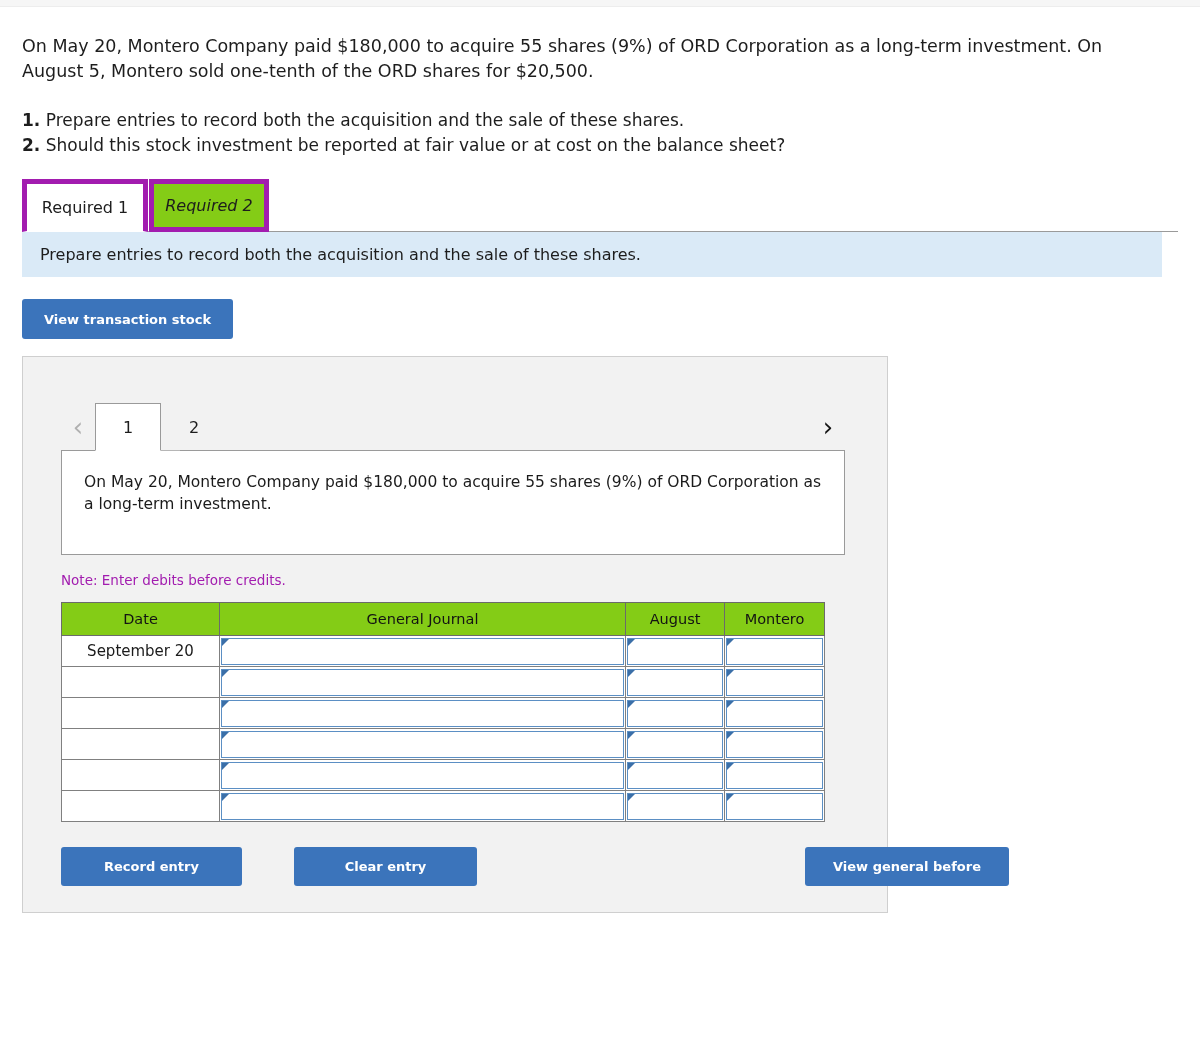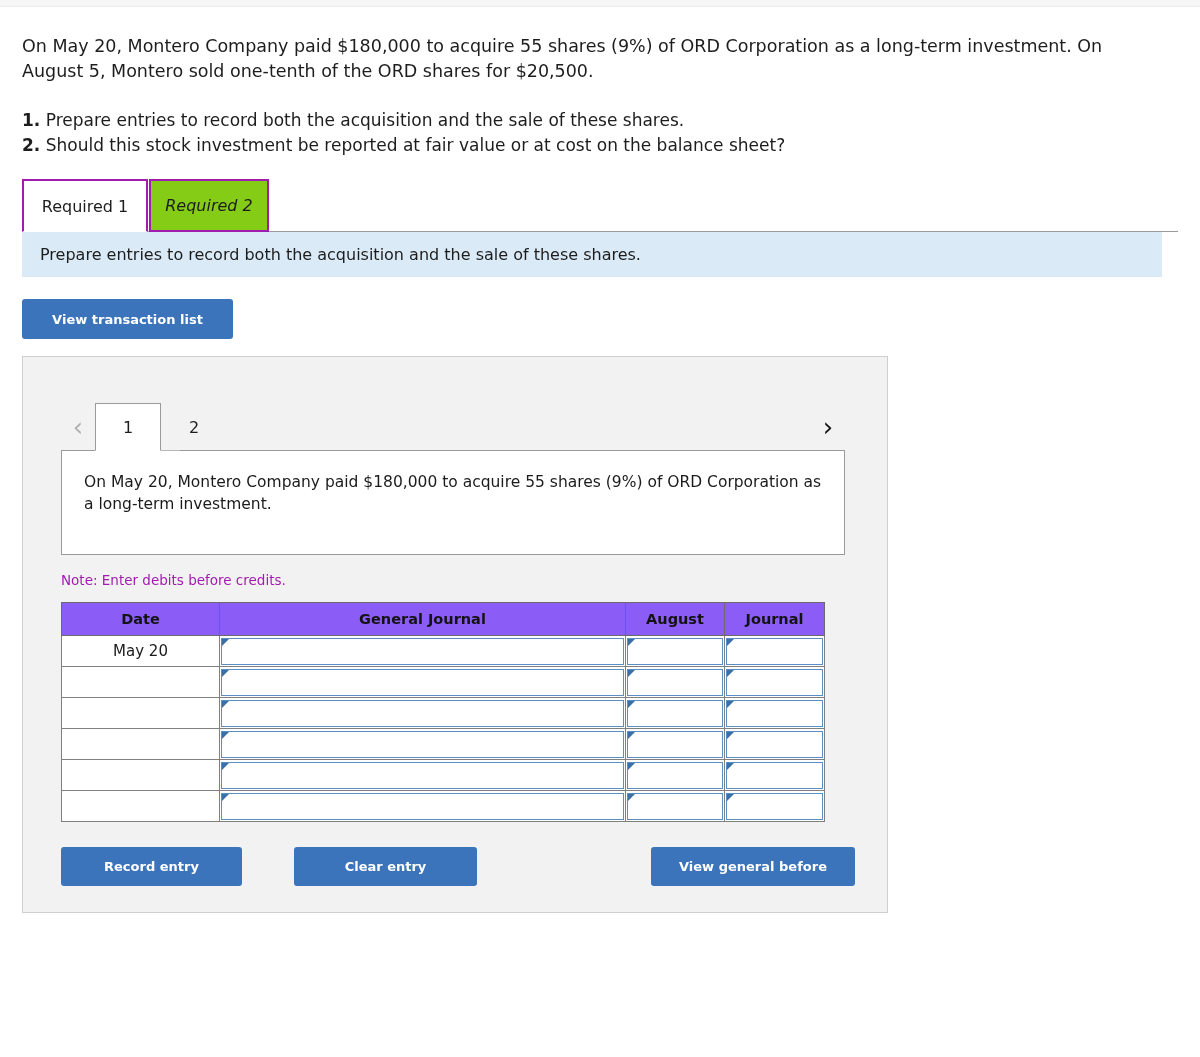--- a/index.html
+++ b/index.html
@@ -66,21 +66,21 @@
     height: 53px;
   }
   .req-tab {
     height: 53px;
     box-sizing: border-box;
     display: flex;
     align-items: center;
     justify-content: center;
     font-size: 16px;
     color: #1d1d1d;
-    border: 2px solid #a21caf;
+    border: 5px solid #a21caf;
     position: relative;
   }
   .req-tab.active {
     background: #ffffff;
     border-bottom: 1px solid #ffffff;
     width: 126px;
     z-index: 3;
   }
   .req-tab.inactive {
     background: #84cc16;
@@ -245,25 +245,25 @@
 
   
   .jtable {
     margin-top: 14px;
     width: 764px;
     border-collapse: collapse;
     table-layout: fixed;
     border: 1px solid #767676;
   }
   .jtable th {
-    background: #8b5cf6;
+    background: #84cc16;
     border: 1px solid #6b6b6b;
     height: 30px;
     font-size: 14.5px;
-    font-weight: bold;
+    font-weight: normal;
     color: #131313;
     text-align: center;
   }
   .jtable td {
     border: 1px solid #808080;
     height: 30px;
     padding: 0;
     background: #ffffff;
   }
   .col-date   { width: 158px; }
@@ -297,21 +297,21 @@
     height: 0;
     border-top: 7px solid #3b6fa8;
     border-right: 7px solid transparent;
   }
 
   
   .actions {
     margin-top: 25px;
     display: flex;
     align-items: center;
-    width: 794px;
+    width: 948px;
   }
   .actions .btn-blue {
     height: 39px;
   }
   .btn-record { width: 181px; }
   .btn-clear  { width: 183px; margin-left: 52px; }
   .btn-view-gj { width: 204px; margin-left: auto; }
 </style>
 </head>
 <body>
@@ -346,21 +346,21 @@
       <span>Required 2</span>
     </div>
   </div>
 
   
   <div class="sub-instruction">
     <span>Prepare entries to record both the acquisition and the sale of these shares.</span>
   </div>
 
   
-  <button class="btn-blue view-tx-btn">View transaction list</button>
+  <button class="btn-blue view-tx-btn">View transaction stock</button>
 
   
   <div class="worksheet">
 
 
     <div class="pager">
       <div class="pager-line"></div>
       <div class="chev disabled">‹</div>
       <div class="pg-tab active">
         <span>1</span>
@@ -384,27 +384,27 @@
         <col class="col-date">
         <col class="col-gj">
         <col class="col-debit">
         <col class="col-credit">
       </colgroup>
       <thead>
         <tr>
           <th>Date</th>
           <th>General Journal</th>
           <th>August</th>
-          <th>Journal</th>
+          <th>Montero</th>
         </tr>
       </thead>
       <tbody>
 
         <tr>
-          <td class="date-cell">May 20</td>
+          <td class="date-cell">September 20</td>
           <td class="input-cell">
             <div class="input-box">
               <span class="drop-marker"></span>
             </div>
           </td>
           <td class="input-cell">
             <div class="input-box">
               <span class="drop-marker"></span>
             </div>
           </td>

